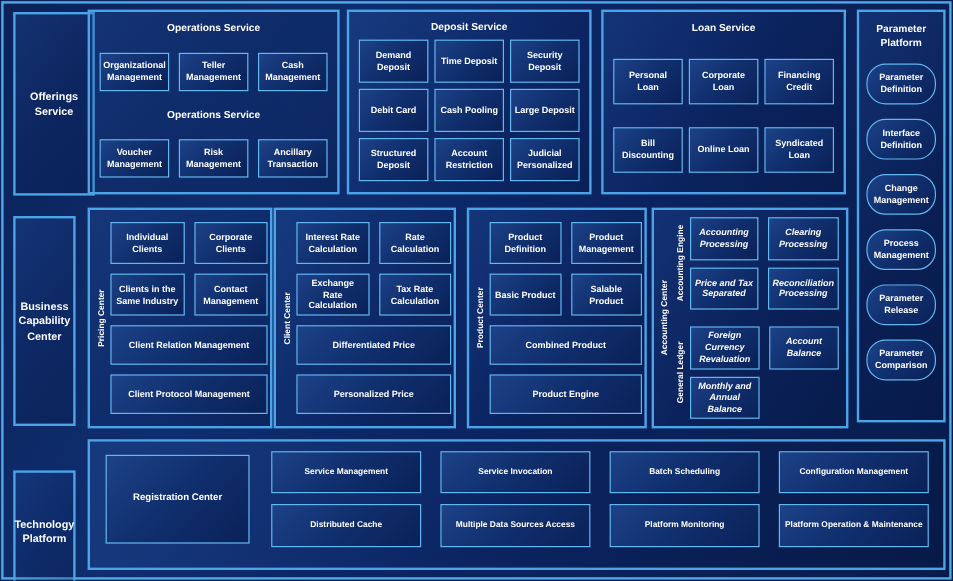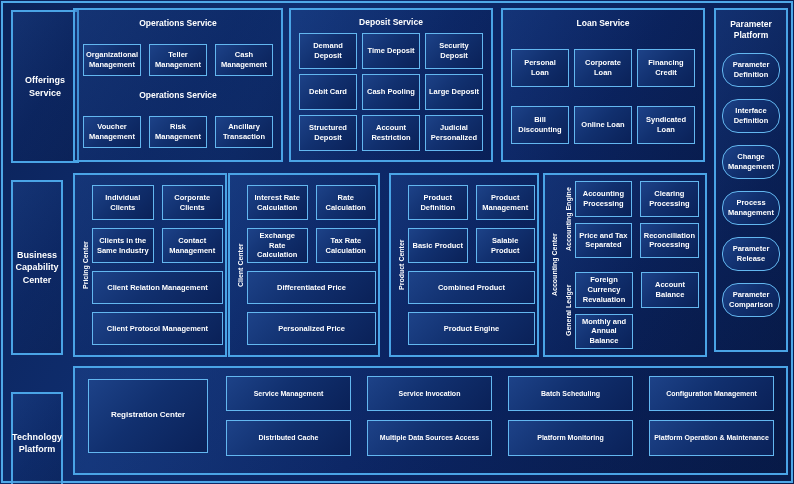--- a/index.html
+++ b/index.html
@@ -52,21 +52,21 @@
   .client{left:228px;width:152px;}
   .product{left:389px;width:150px;}
   .grid2{flex:1;display:grid;grid-template-columns:1fr 1fr;gap:7px 8px;align-content:space-between;}
   .grid2 .box{height:35px;}
   .grid2 .span2{grid-column:1 / span 2;height:33px;}
   
   .accounting{left:543px;top:173px;width:164px;height:184px;display:flex;padding:6px 6px 6px 2px;}
   .acc-groups{flex:1;display:flex;flex-direction:column;justify-content:space-between;}
   .acc-group{display:flex;height:77px;}
   .acc-grid{flex:1;display:grid;grid-template-columns:1fr 1fr;gap:6px 8px;}
-  .acc-grid .box{height:auto;}
+  .acc-grid .box{height:auto;font-style:italic;}
   
   .bottom{left:73px;top:366px;width:715px;height:109px;display:flex;align-items:center;padding:0 12px 10px 13px;gap:18px;}
   .reg{width:120px;height:74px;flex:0 0 120px;font-size:8px;}
   .bottom-grid{flex:1;display:grid;grid-template-columns:repeat(4,1fr);gap:9px 16px;height:80px;}
   .bottom-grid .box{font-size:7px;white-space:nowrap;}
 </style>
 </head>
 <body>
 
 <div class="page">

